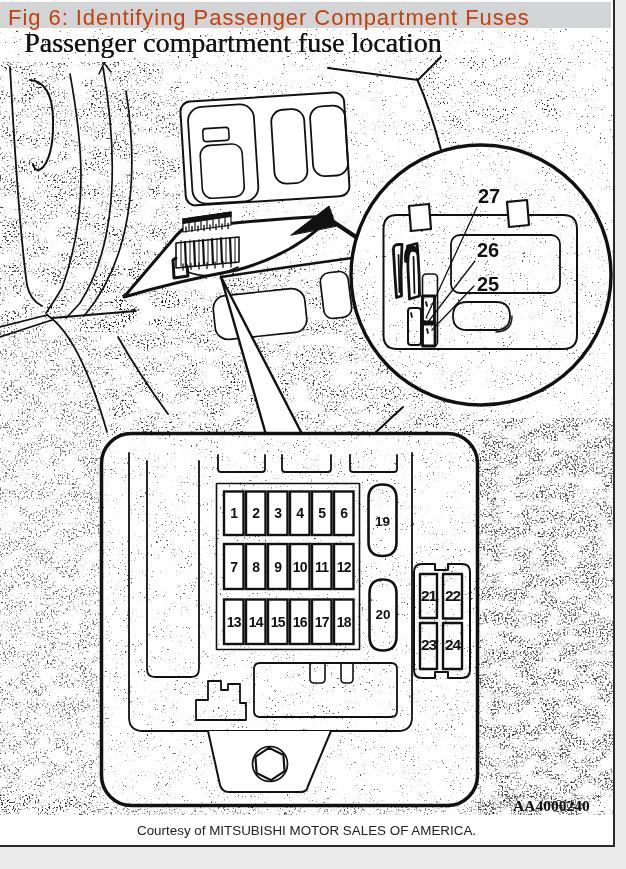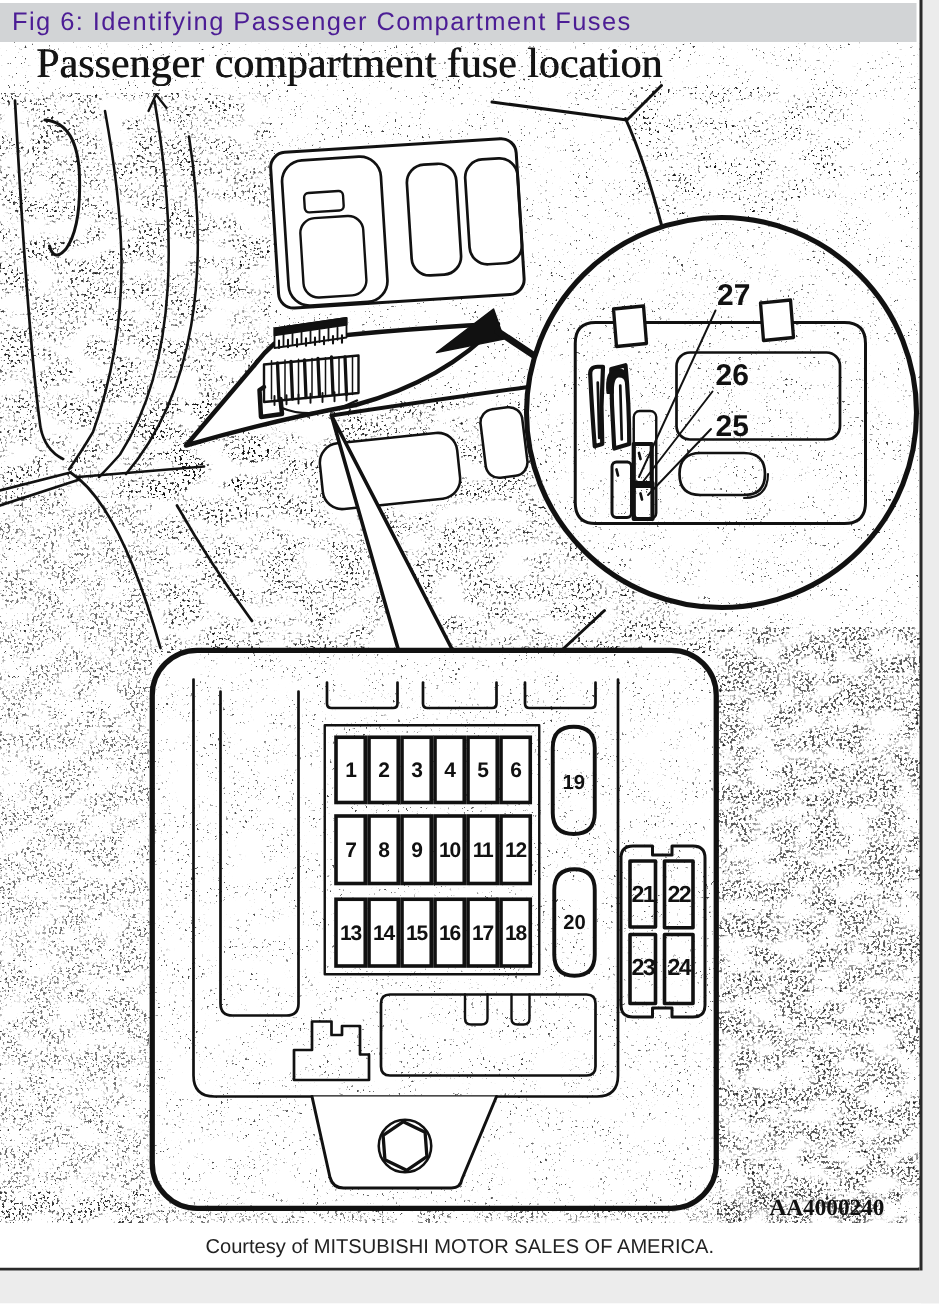--- a/index.html
+++ b/index.html
@@ -14,21 +14,21 @@
 <div class="abs" style="left:0;top:847px;width:626px;height:22px;background:#ececec;"></div>
 
 <div class="abs" style="left:613px;top:0;width:2px;height:847px;background:#2a2a2a;"></div>
 
 <div class="abs" style="left:0;top:845px;width:613px;height:2px;background:#2a2a2a;"></div>
 
 <div class="abs" style="left:0;top:813px;width:612px;height:32px;background:#ffffff;"></div>
 
 <div class="abs" style="left:0;top:2px;width:611px;height:26px;background:#d2d4d6;"></div>
 
-<div class="abs" style="left:8px;top:5px;font-size:17px;color:#4c1d95;letter-spacing:0.95px;">Fig 6: Identifying Passenger Compartment Fuses</div>
+<div class="abs" style="left:8px;top:5px;font-size:22px;color:#c2410c;letter-spacing:0.95px;">Fig 6: Identifying Passenger Compartment Fuses</div>
 
 <div class="abs" style="left:24px;top:27px;font-family:'Liberation Serif',serif;font-size:28px;color:#151515;text-shadow:0.4px 0 0 #151515;">Passenger compartment fuse location</div>
 
 <svg class="abs" style="left:0;top:0;" width="626" height="869" viewBox="0 0 626 869">
 <defs>
   <filter id="nA" x="0" y="0" width="100%" height="100%">
     <feTurbulence type="fractalNoise" baseFrequency="0.55" numOctaves="2" seed="7" result="f"></feTurbulence>
     <feColorMatrix in="f" type="matrix" values="0 0 0 0 0  0 0 0 0 0  0 0 0 0 0  0 0 0 14 -9.9" result="A1"></feColorMatrix>
     <feTurbulence type="fractalNoise" baseFrequency="0.045 0.075" numOctaves="2" seed="3" result="c"></feTurbulence>
     <feColorMatrix in="c" type="matrix" values="0 0 0 0 0  0 0 0 0 0  0 0 0 0 0  0 0 0 4 -1.4" result="A2"></feColorMatrix>

